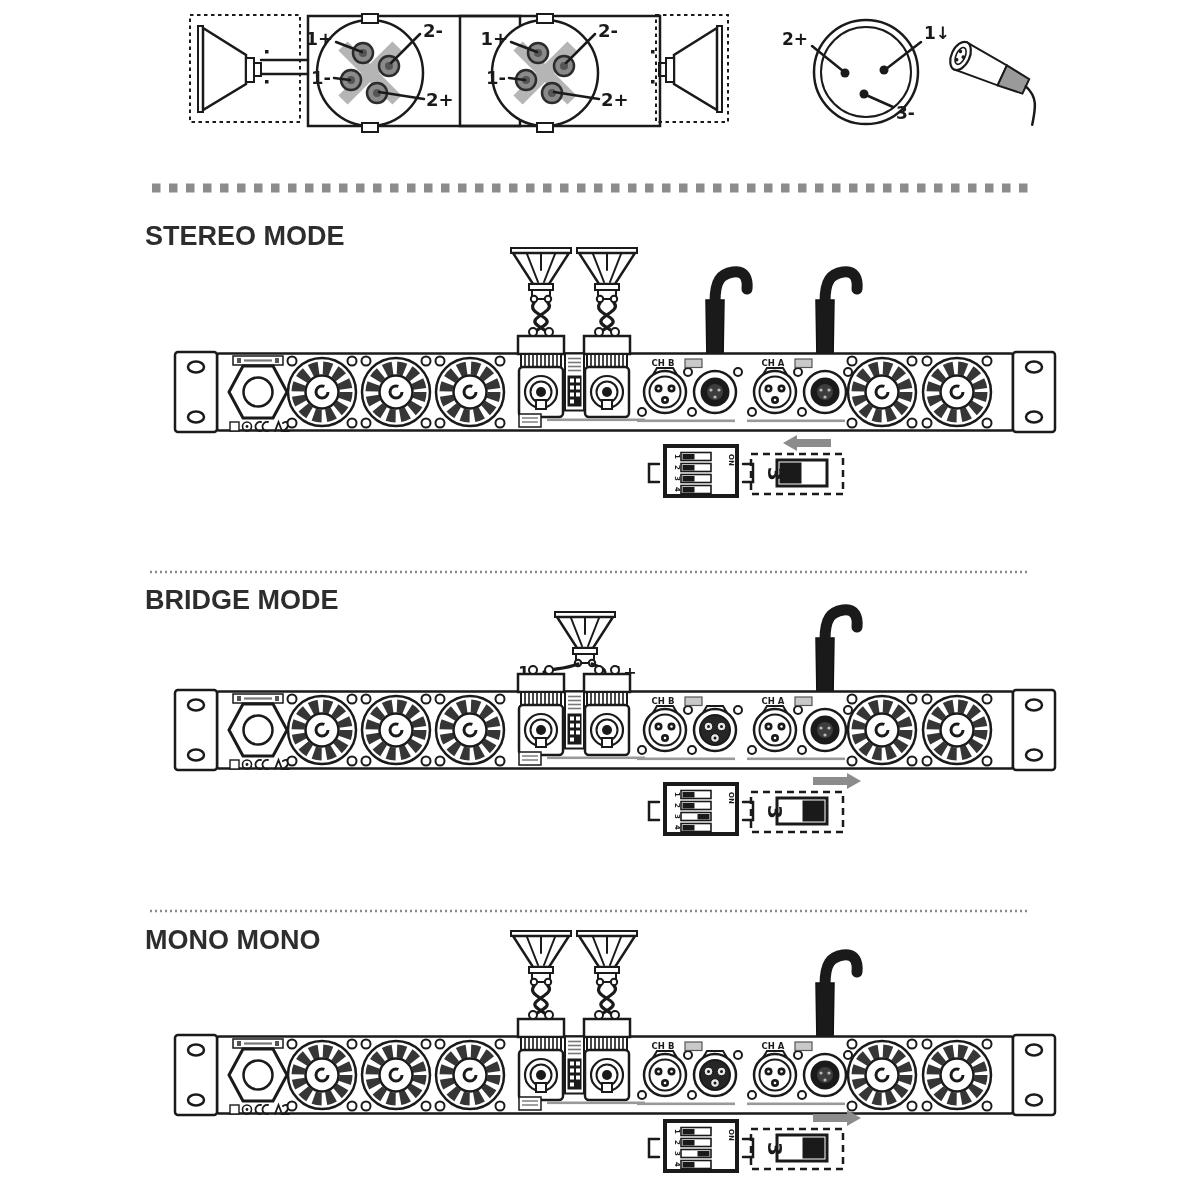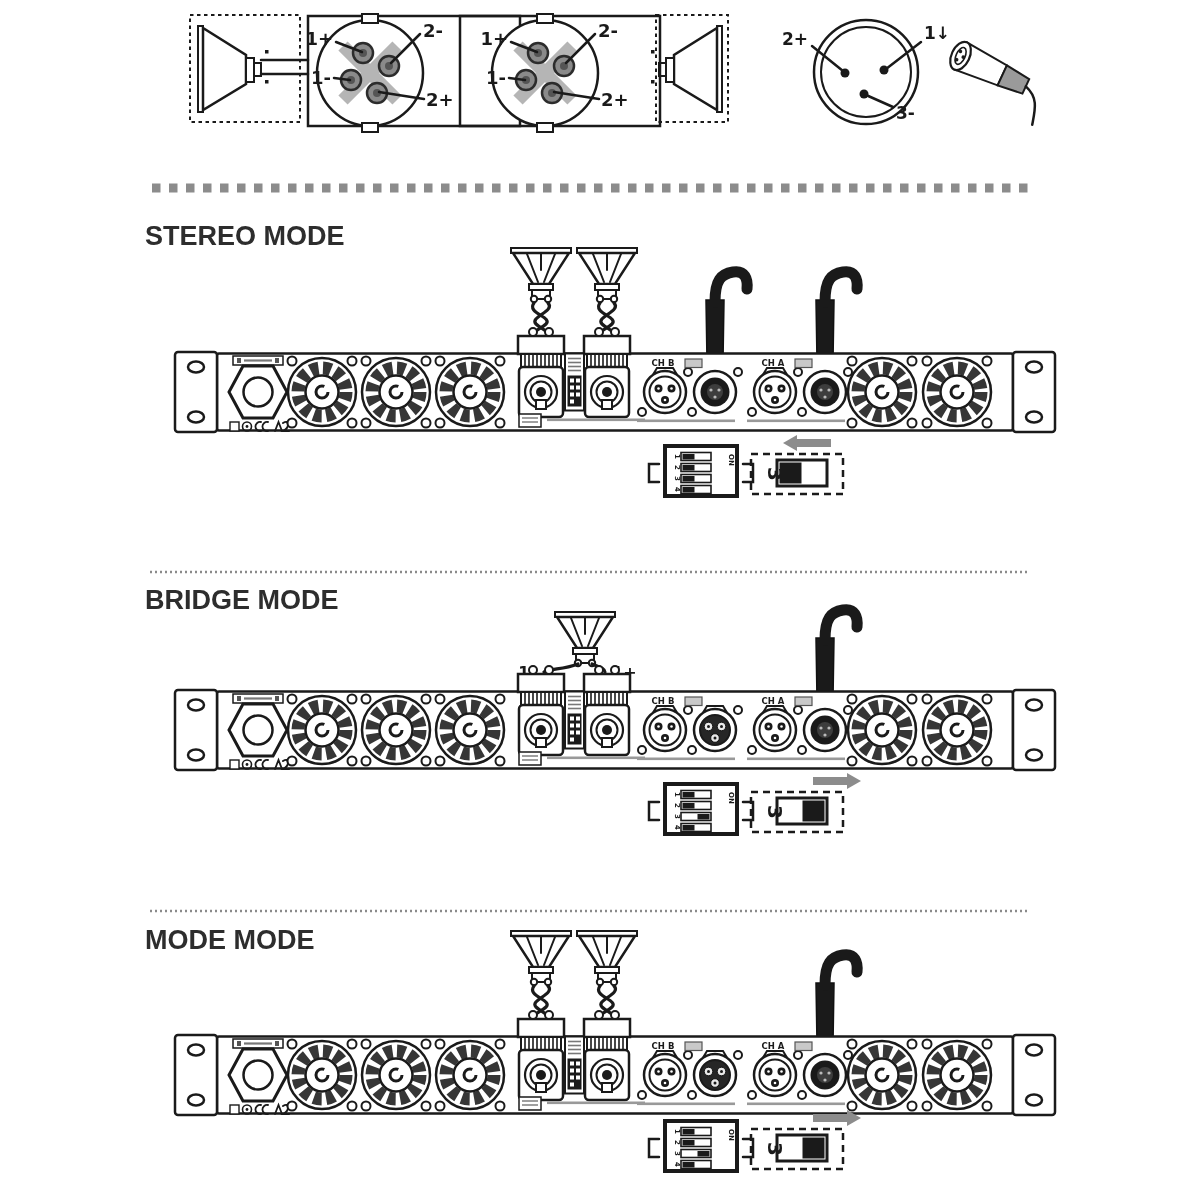--- a/index.html
+++ b/index.html
@@ -14,21 +14,21 @@
   .blk{fill:#1a1a1a;}
   .gry{fill:#8c8c8c;}
 </style>
 </head>
 <body>
 
 <div id="canvas">
 
   <div class="mode-title" style="top:221px">STEREO MODE</div>
   <div class="mode-title" style="top:585px">BRIDGE MODE</div>
-  <div class="mode-title" style="top:925px">MODE MODE</div>
+  <div class="mode-title" style="top:925px">MONO MONO</div>
 
   <svg width="1200" height="1200" viewBox="0 0 1200 1200">
     <defs>
 
       <g id="fan">
         <circle cx="-30" cy="-31" r="4.5" class="shp" stroke-width="2"></circle>
         <circle cx="30" cy="-31" r="4.5" class="shp" stroke-width="2"></circle>
         <circle cx="-30" cy="31" r="4.5" class="shp" stroke-width="2"></circle>
         <circle cx="30" cy="31" r="4.5" class="shp" stroke-width="2"></circle>
         <circle r="34" class="shp" stroke-width="2.5"></circle>

